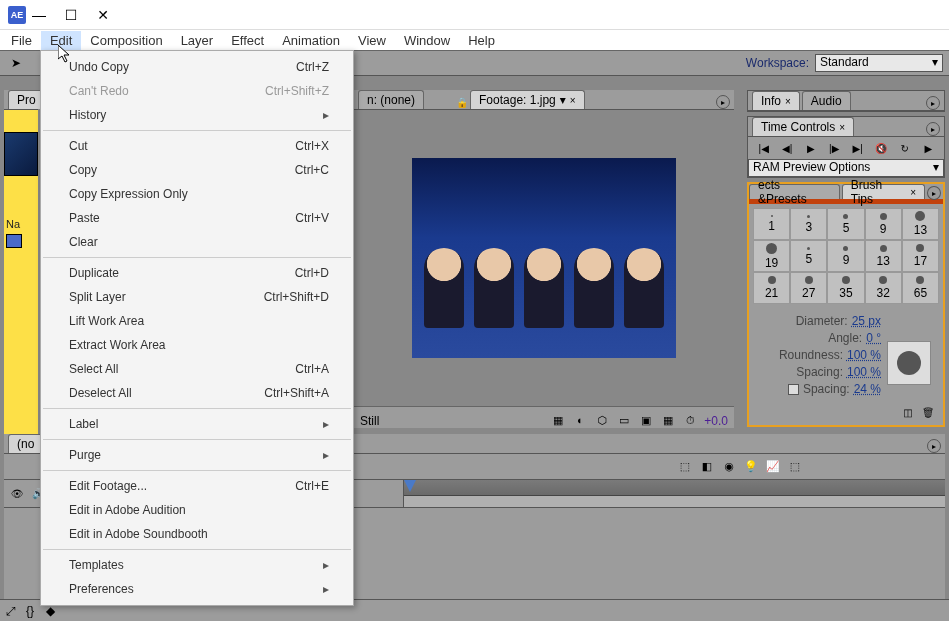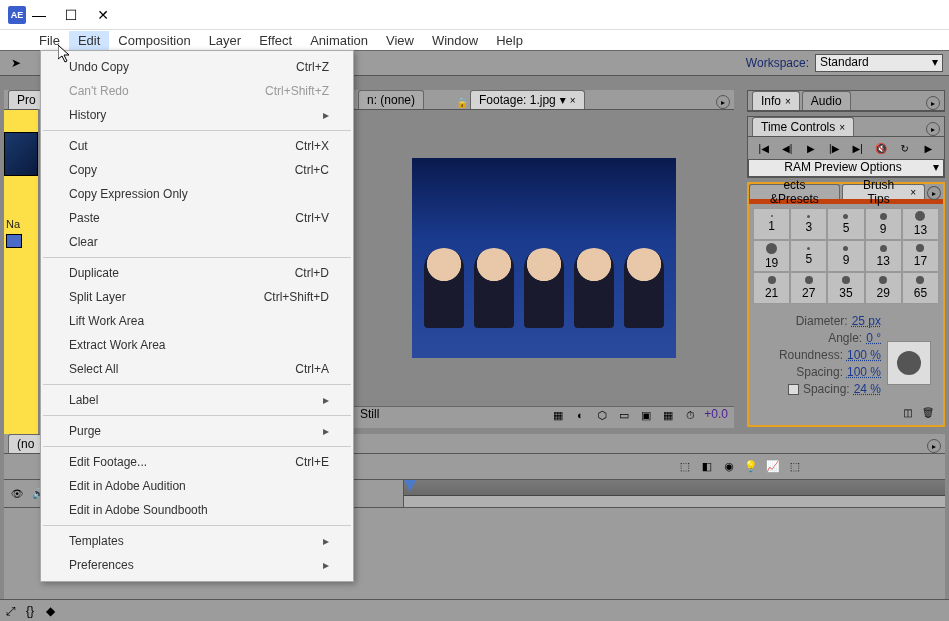--- a/index.html
+++ b/index.html
@@ -4,21 +4,21 @@
 <style>
 * { margin: 0; padding: 0; box-sizing: border-box; font-family: "Segoe UI", Tahoma, sans-serif; font-size: 12px; }
 body { background: #fff; width: 949px; height: 621px; overflow: hidden; position: relative; }
 
 .titlebar { height: 30px; display: flex; align-items: center; padding: 0 8px; background: #fff; border-bottom: 1px solid #ddd; }
 .app-icon { width: 18px; height: 18px; background: #3a5fcd; color: #fff; font-size: 9px; font-weight: bold; display: flex; align-items: center; justify-content: center; margin-right: 6px; border-radius: 2px; }
 .title-text { flex: 1; color: #333; font-size: 13px; }
 .win-controls { display: flex; gap: 18px; }
 .win-btn { width: 14px; height: 14px; cursor: pointer; display: flex; align-items: center; justify-content: center; font-size: 14px; }
 
-.menubar { height: 20px; display: flex; align-items: center; padding: 0 2px; background: #fff; margin-left: 28px; }
+.menubar { height: 20px; display: flex; align-items: center; padding: 0 2px; background: #fff; }
 .menu-item { padding: 2px 9px; cursor: pointer; color: #333; font-size: 13px; }
 .menu-item.active { background: #cfe4ff; }
 
 .toolbar { height: 26px; background: #9c9c9c; border-top: 1px solid #666; border-bottom: 1px solid #555; display: flex; align-items: center; padding: 0 6px; position: relative; }
 .tool-btn { width: 20px; height: 20px; margin-right: 4px; cursor: pointer; display:flex; align-items:center; justify-content:center; }
 .workspace-label { position: absolute; right: 140px; color: #1a2a6c; font-size: 12px; }
 .workspace-select { position: absolute; right: 6px; width: 128px; height: 18px; background: #e8e8e8; border: 1px solid #555; font-size: 11px; padding: 0 4px; }
 
 .main-area { position: absolute; top: 76px; left: 0; right: 0; bottom: 22px; background: #888; }
 
@@ -35,25 +35,25 @@
 .panel-menu-btn { margin-left: auto; width: 14px; height: 14px; border-radius: 50%; border: 1px solid #555; display: flex; align-items: center; justify-content: center; font-size: 8px; cursor: pointer; }
 
 .project-panel { position: absolute; left: 4px; top: 14px; width: 34px; height: 390px; background: #fde047; }
 .project-thumb { width: 34px; height: 44px; background: linear-gradient(135deg, #1a3a6e, #0a1a3e); margin-top: 22px; border: 1px solid #000; }
 
 .viewer-panel { position: absolute; left: 354px; top: 14px; width: 380px; height: 340px; background: #888; }
 .viewer-content { background: #888; height: 296px; position: relative; display: flex; align-items: center; justify-content: center; }
 .footage-img { width: 264px; height: 200px; background: linear-gradient(180deg, #0a1a4e 0%, #1a3a8e 40%, #2a4a9e 100%); position: relative; overflow: hidden; }
 .footage-overlay { position: absolute; inset: 0; display: flex; align-items: center; justify-content: center; gap: 10px; }
 .person { width: 40px; height: 80px; background: radial-gradient(circle at 50% 20%, #e8c8a8 0%, #e8c8a8 25%, #1a1a2e 26%, #1a1a2e 100%); border-radius: 20px 20px 4px 4px; margin-top: 60px; }
-.viewer-toolbar { height: 22px; background: #9c9c9c; border-top: 1px solid #666; display: flex; align-items: flex-start; gap: 6px; padding: 0 6px; font-size: 11px; }
+.viewer-toolbar { height: 22px; background: #9c9c9c; border-top: 1px solid #666; display: flex; align-items: flex-end; gap: 6px; padding: 0 6px; font-size: 11px; }
 .vt-icon { width: 16px; height: 16px; cursor: pointer; display:flex; align-items:center; justify-content:center; font-size:11px; }
 
 .right-col { position: absolute; right: 4px; top: 14px; width: 198px; }
-.right-panel { background: #9c9c9c; border: 1px solid #555; margin-bottom: 4px; text-align: center; }
+.right-panel { background: #9c9c9c; border: 1px solid #555; margin-bottom: 4px; }
 .tc-controls { height: 22px; display: flex; align-items: center; justify-content: space-around; padding: 0 4px; background: #9c9c9c; }
 .tc-btn { width: 14px; height: 14px; cursor: pointer; font-size: 10px; display:flex; align-items:center; justify-content:center; }
 .ram-select { width: 100%; height: 18px; background: #e8e8e8; border: 1px solid #555; font-size: 11px; padding: 0 4px; }
 
 .brush-panel { border: 2px solid #e8a020; background: #9c9c9c; }
 .brush-tabs { display: flex; height: 20px; border-bottom: 5px solid #c2410c; }
 .brush-grid { display: grid; grid-template-columns: repeat(5, 1fr); background: #c0c0c0; margin: 4px; }
 .brush-cell { height: 32px; border: 1px solid #999; display: flex; flex-direction: column; align-items: center; justify-content: center; font-size: 9px; cursor: pointer; }
 .brush-dot { border-radius: 50%; background: #555; margin-bottom: 2px; }
 .brush-props { padding: 6px 8px; font-size: 11px; color: #444; }
@@ -263,21 +263,21 @@
           <div class="brush-cell">
             <div class="brush-dot" style="width: 8px; height: 8px;"></div>
             <div>27</div>
           </div>
           <div class="brush-cell">
             <div class="brush-dot" style="width: 8px; height: 8px;"></div>
             <div>35</div>
           </div>
           <div class="brush-cell">
             <div class="brush-dot" style="width: 8px; height: 8px;"></div>
-            <div>29</div>
+            <div>32</div>
           </div>
           <div class="brush-cell">
             <div class="brush-dot" style="width: 8px; height: 8px;"></div>
             <div>65</div>
           </div>
         </div>
       <div class="brush-props">
         <div class="brush-prop">
             <span>Diameter:</span>
             <span class="val">25 px</span>
@@ -410,20 +410,24 @@
       <span></span>
     </div>
     <div class="dropdown-item">
       <span>Extract Work Area</span>
       <span></span>
     </div>
     <div class="dropdown-item">
       <span>Select All</span>
       <span>Ctrl+A</span>
     </div>
+    <div class="dropdown-item">
+      <span>Deselect All</span>
+      <span>Ctrl+Shift+A</span>
+    </div>
     <div class="dropdown-sep"></div>
     <div class="dropdown-item">
       <span>Label</span>
       <span class="submenu-arrow">▸</span>
     </div>
     <div class="dropdown-sep"></div>
     <div class="dropdown-item">
       <span>Purge</span>
       <span class="submenu-arrow">▸</span>
     </div>

